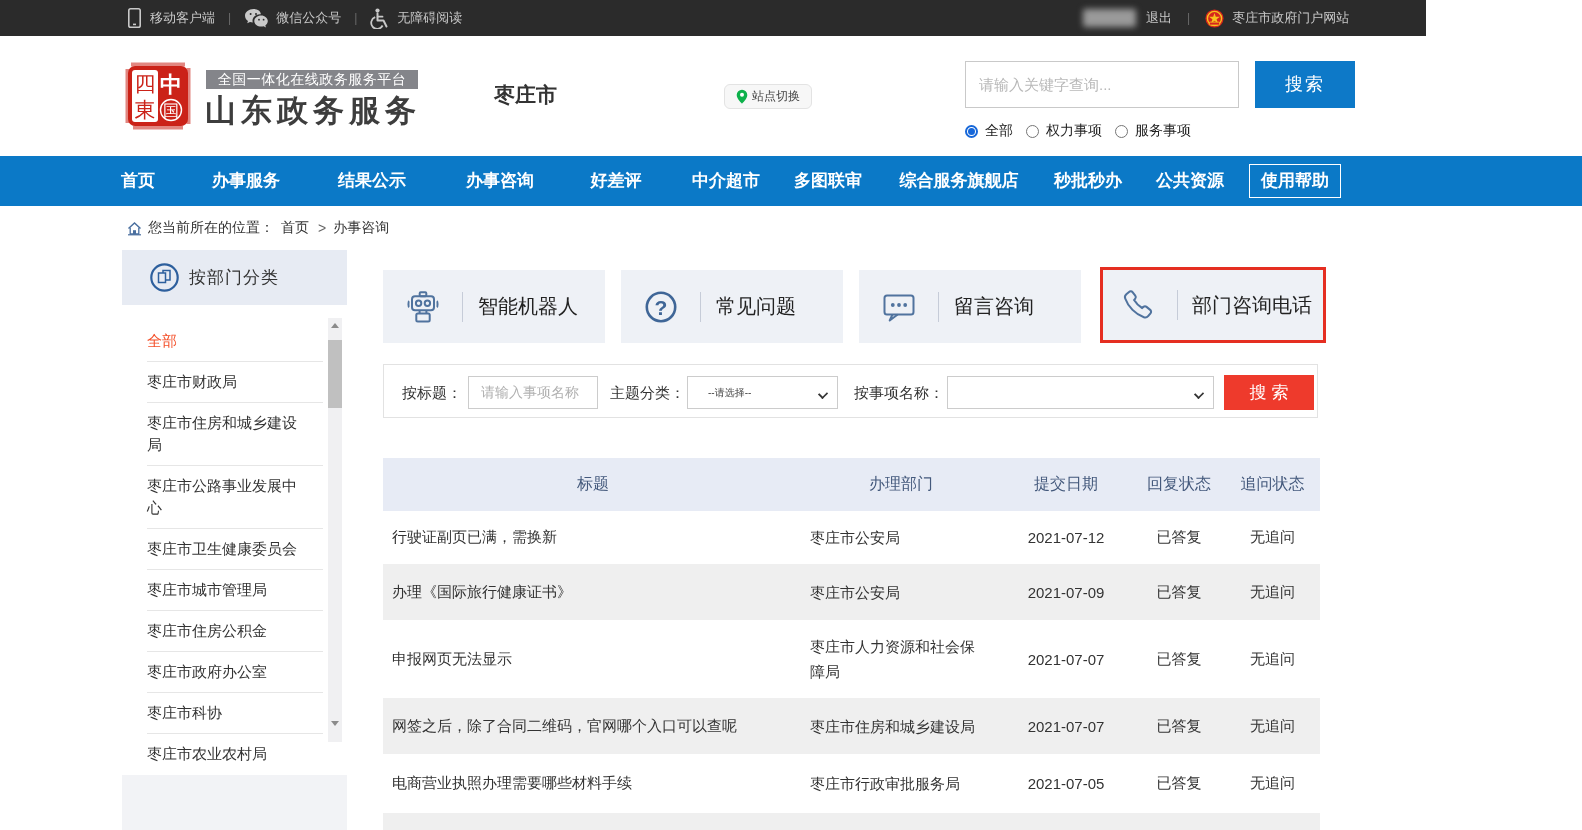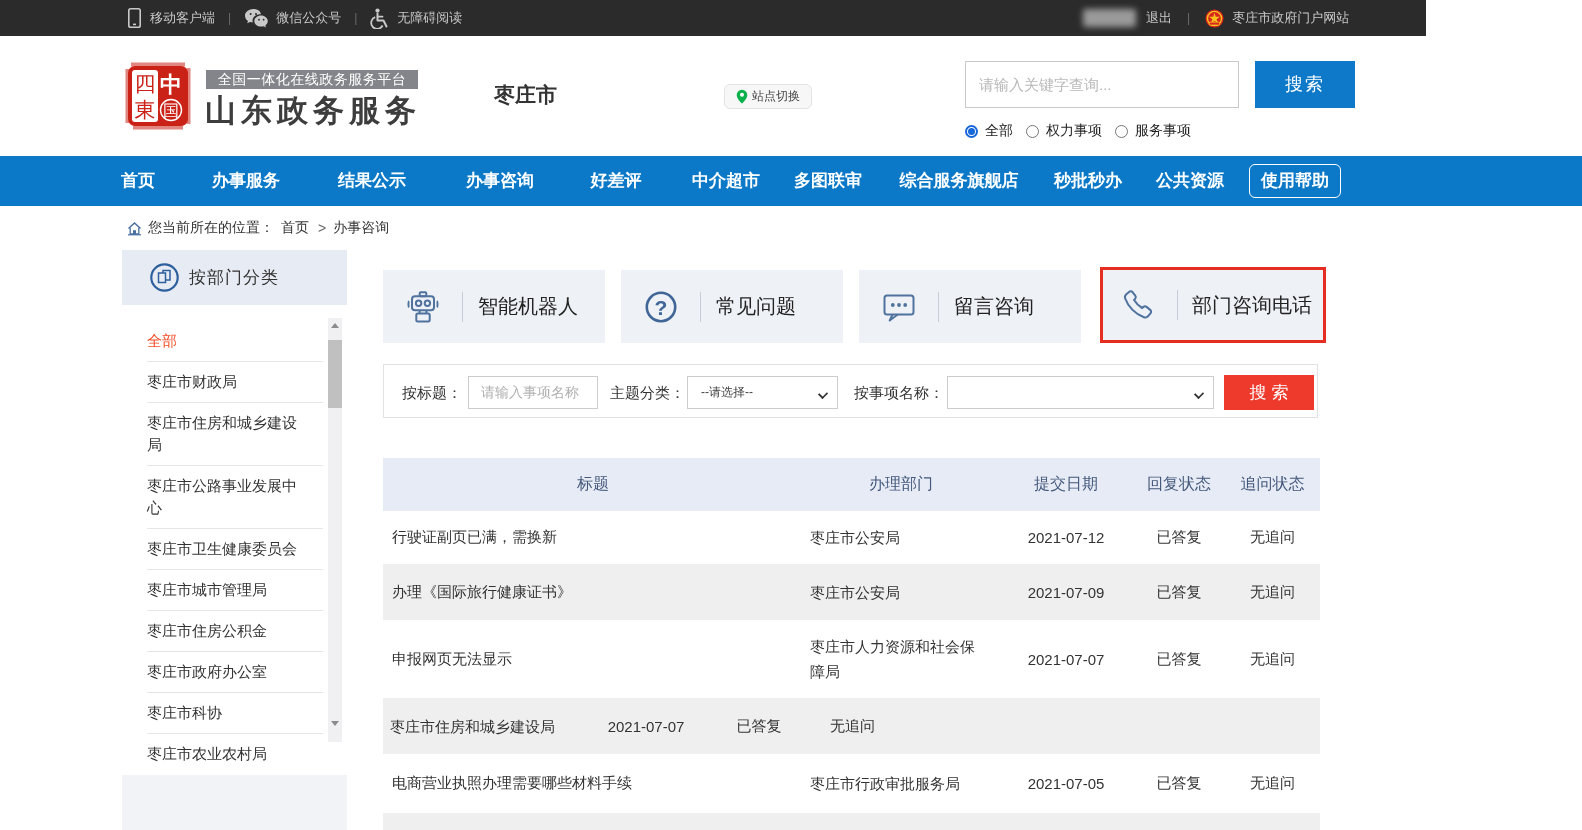--- a/index.html
+++ b/index.html
@@ -22,21 +22,21 @@
 .hsearch{position:absolute;left:965px;top:25px;width:274px;height:47px;border:1px solid #c9c9c9;background:#fff;font-size:15px;color:#b8b8b8;line-height:45px;padding-left:13px}
 .hbtn{position:absolute;left:1255px;top:25px;width:100px;height:47px;background:#0d79c8;color:#fff;font-size:18px;letter-spacing:2px;text-align:center;line-height:47px}
 .radios{position:absolute;left:965px;top:86px;display:flex;align-items:center;font-size:14px;color:#222}
 .radios .ro{width:13px;height:13px;border:1px solid #767676;border-radius:50%;background:#fff;margin-right:7px}
 .radios .rc{width:13px;height:13px;border:2px solid #1667d9;border-radius:50%;background:#fff;margin-right:7px;position:relative}
 .radios .rc::after{content:"";position:absolute;left:1px;top:1px;width:7px;height:7px;border-radius:50%;background:#1667d9}
 .radios span.lbl{margin-right:13px}
 
 .nav{position:absolute;left:0;top:156px;width:1582px;height:50px;background:#0b79c7}
 .nav .it{position:absolute;top:0;height:50px;line-height:50px;color:#fff;font-size:17px;font-weight:bold;transform:translateX(-50%);white-space:nowrap}
-.nav .help{position:absolute;left:1249px;top:8px;width:92px;height:34px;border:1px solid #fff;border-radius:6px;color:#fff;font-size:17px;font-weight:bold;text-align:center;line-height:32px}
+.nav .help{position:absolute;left:1249px;top:8px;width:92px;height:34px;border:1px solid #fff;border-radius:0;color:#fff;font-size:17px;font-weight:bold;text-align:center;line-height:32px}
 
 .crumb{position:absolute;left:127px;top:216px;height:24px;display:flex;align-items:center;font-size:14px;color:#333}
 .crumb svg{margin-right:6px}
 .crumb b{font-weight:normal;margin:0 9px 0 7px}
 
 .side{position:absolute;left:122px;top:250px;width:225px;height:580px;background:#f2f3f6}
 .sidehead{position:absolute;left:0;top:0;width:225px;height:55px;background:#e7ebf3;display:flex;align-items:center}
 .sidehead svg{margin-left:28px}
 .sidehead span{margin-left:10px;font-size:17px;color:#333;letter-spacing:1px}
 .sidelist{position:absolute;left:0;top:55px;width:225px;height:470px;background:#fff;padding-top:16px}
@@ -58,21 +58,21 @@
 .tab .dv{width:1px;height:30px;background:#c6ccd8;margin-left:23px}
 .tab .tx{margin-left:15px;font-size:20px;color:#222;letter-spacing:0px;white-space:nowrap}
 .tab4{position:absolute;left:1100px;top:267px;width:226px;height:76px;border:3px solid #e52e21;background:#eef1f6;display:flex;align-items:center}
 .tab4 .ic{margin-left:19px;width:32px;height:32px}
 .tab4 .dv{width:1px;height:30px;background:#c6ccd8;margin-left:23px}
 .tab4 .tx{margin-left:14px;font-size:20px;color:#222;white-space:nowrap}
 
 .filter{position:absolute;left:383px;top:364px;width:935px;height:54px;border:1px solid #e2e2e2;background:#fff}
 .filter .lb{position:absolute;font-size:15px;color:#333;top:19px;white-space:nowrap}
 .fin{position:absolute;left:84px;top:11px;width:130px;height:33px;border:1px solid #ccc;font-size:14px;color:#b0b0b0;line-height:31px;padding-left:12px}
-.fsel{position:absolute;top:11px;height:33px;border:1px solid #ccc;background:#fff;font-size:12px;color:#444;line-height:31px;padding-left:13px}
+.fsel{position:absolute;top:11px;height:33px;border:1px solid #ccc;background:#fff;font-size:10px;color:#444;line-height:31px;padding-left:20px}
 .fsel .ch{position:absolute;top:13px;right:10px;width:8px;height:8px;border-left:2px solid #333;border-bottom:2px solid #333;transform:rotate(-45deg) scaleY(.8)}
 .fbtn{position:absolute;left:840px;top:10px;width:90px;height:35px;background:#ee3a2c;color:#fff;font-size:17px;letter-spacing:5px;text-align:center;line-height:35px;padding-left:5px}
 
 .tbl{position:absolute;left:383px;top:458px;width:937px}
 .trow{display:flex;width:937px}
 .thead{height:53px;background:#e7ebf5;color:#44597c;font-size:16px}
 .thead .c{display:flex;align-items:center;justify-content:center}
 .trow .c1{width:420px}
 .trow .c2{width:196px}
 .trow .c3{width:134px}
@@ -296,20 +296,21 @@
       <span class="c5">无追问</span>
     </div>
   <div class="trow tr" style="height:78px">
       <span class="c1">申报网页无法显示</span>
       <span class="c2">枣庄市人力资源和社会保障局</span>
       <span class="c3">2021-07-07</span>
       <span class="c4">已答复</span>
       <span class="c5">无追问</span>
     </div>
   <div class="trow tr gray" style="height:56px">
+      <span class="c1">网签之后，除了合同二维码，官网哪个入口可以查呢</span>
       <span class="c2">枣庄市住房和城乡建设局</span>
       <span class="c3">2021-07-07</span>
       <span class="c4">已答复</span>
       <span class="c5">无追问</span>
     </div>
   <div class="trow tr" style="height:59px">
       <span class="c1">电商营业执照办理需要哪些材料手续</span>
       <span class="c2">枣庄市行政审批服务局</span>
       <span class="c3">2021-07-05</span>
       <span class="c4">已答复</span>

